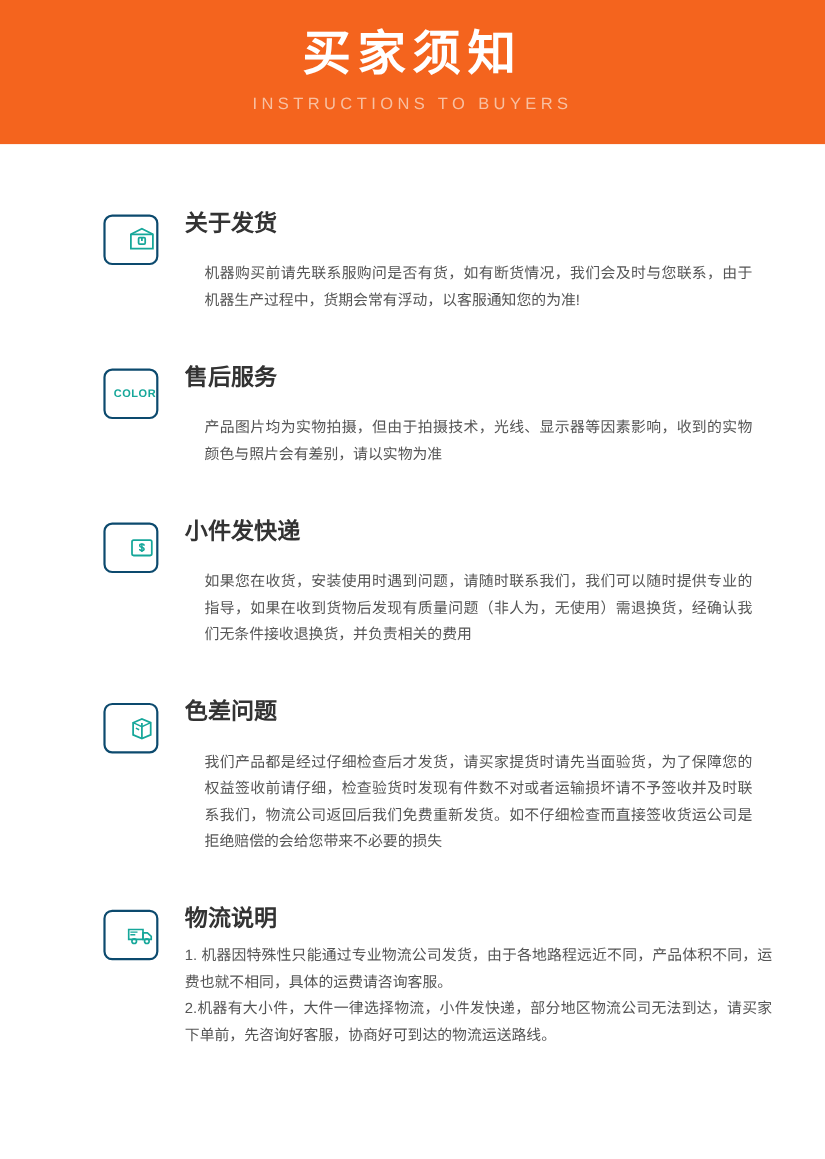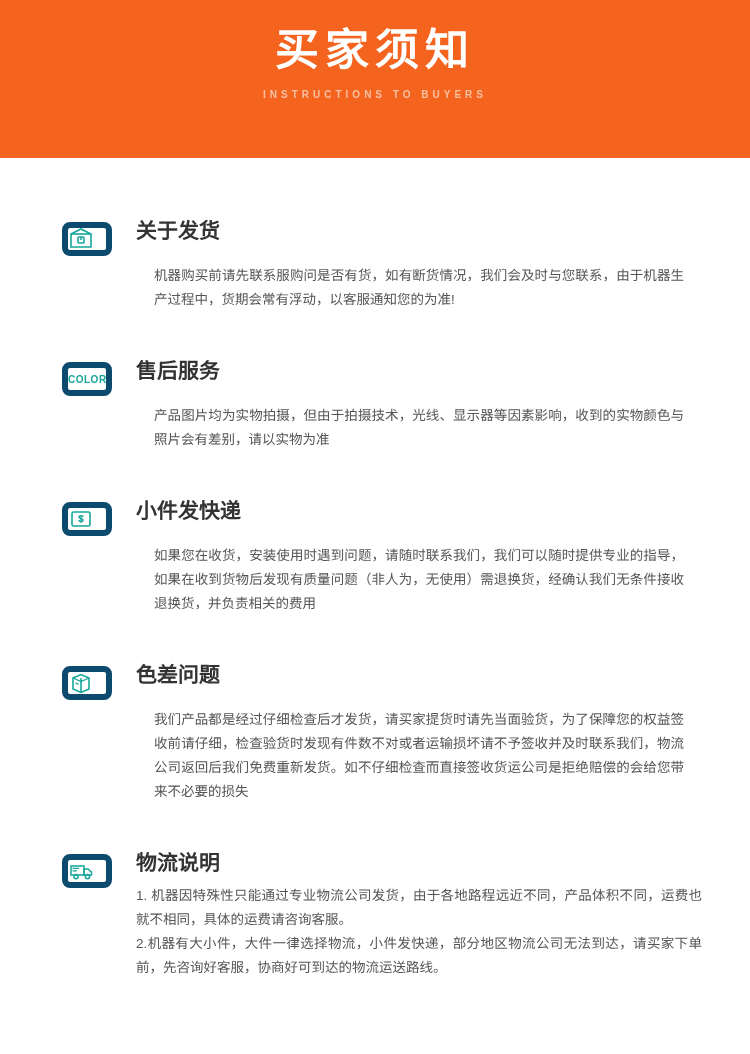--- a/index.html
+++ b/index.html
@@ -10,66 +10,66 @@
     width: 750px;
     height: 1054px;
     background: #ffffff;
     font-family: "Liberation Sans", "DejaVu Sans", sans-serif;
     -webkit-font-smoothing: antialiased;
   }
 
   
   .banner {
     width: 750px;
-    height: 158px;
+    height: 131px;
     background: #f4641e;
     display: flex;
     flex-direction: column;
     align-items: center;
     justify-content: flex-start;
     box-sizing: border-box;
     padding-top: 22px;
   }
   .banner-title {
     color: #ffffff;
     font-size: 44px;
     line-height: 56px;
     font-weight: bold;
     letter-spacing: 6px;
     margin: 0;
   }
   .banner-sub {
     color: #f8c0a2;
-    font-size: 10px;
+    font-size: 15px;
     line-height: 22px;
     letter-spacing: 4px;
     margin-top: 6px;
-    font-weight: bold;
+    font-weight: normal;
   }
 
   
   .content {
-    padding: 58px 48px 0 62px;
+    padding: 58px 48px 0 94px;
     box-sizing: border-box;
   }
   .section {
     display: flex;
     align-items: flex-start;
     margin-bottom: 26px;
   }
   .icon-wrap {
     width: 50px;
-    height: 34px;
+    height: 46px;
     flex: 0 0 50px;
-    border: 6px solid #0c4a6e;
+    border: 2px solid #0c4a6e;
     border-radius: 8px;
     box-sizing: border-box;
     display: flex;
     align-items: center;
-    justify-content: flex-start;
+    justify-content: flex-end;
     margin-top: 6px;
   }
   .icon-wrap svg { display: block; }
   .icon-text {
     color: #16a79a;
     font-size: 10px;
     font-weight: bold;
     letter-spacing: 0.5px;
     font-family: "Liberation Sans", sans-serif;
   }

